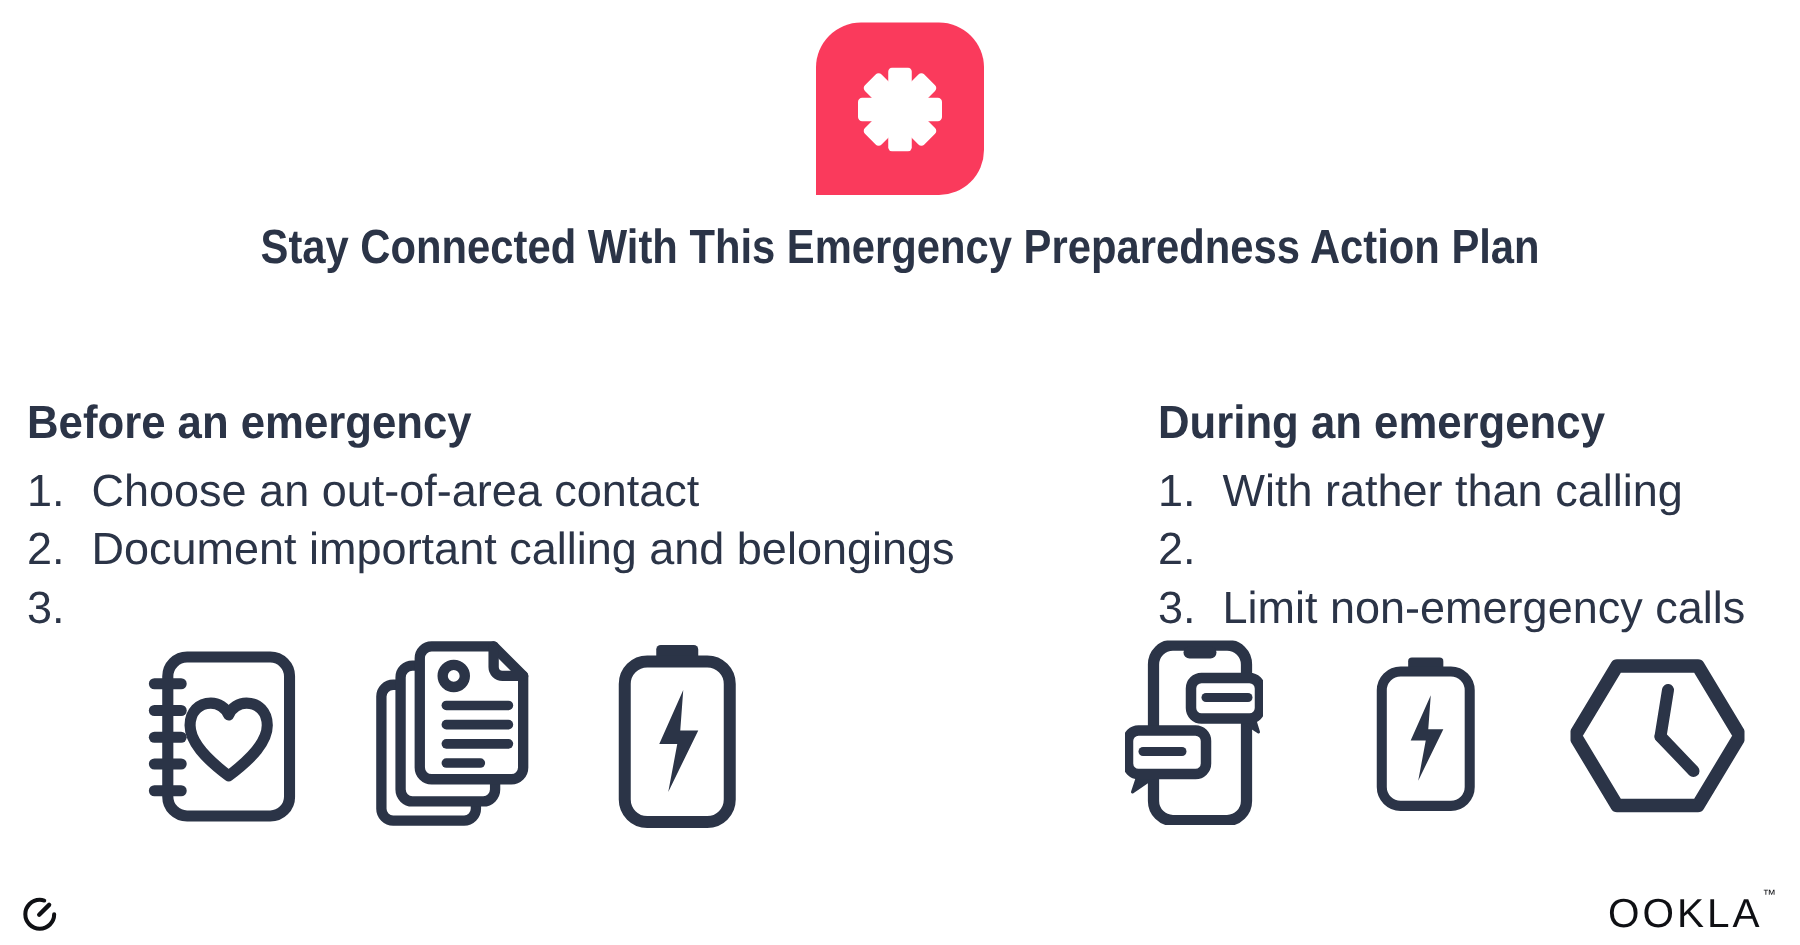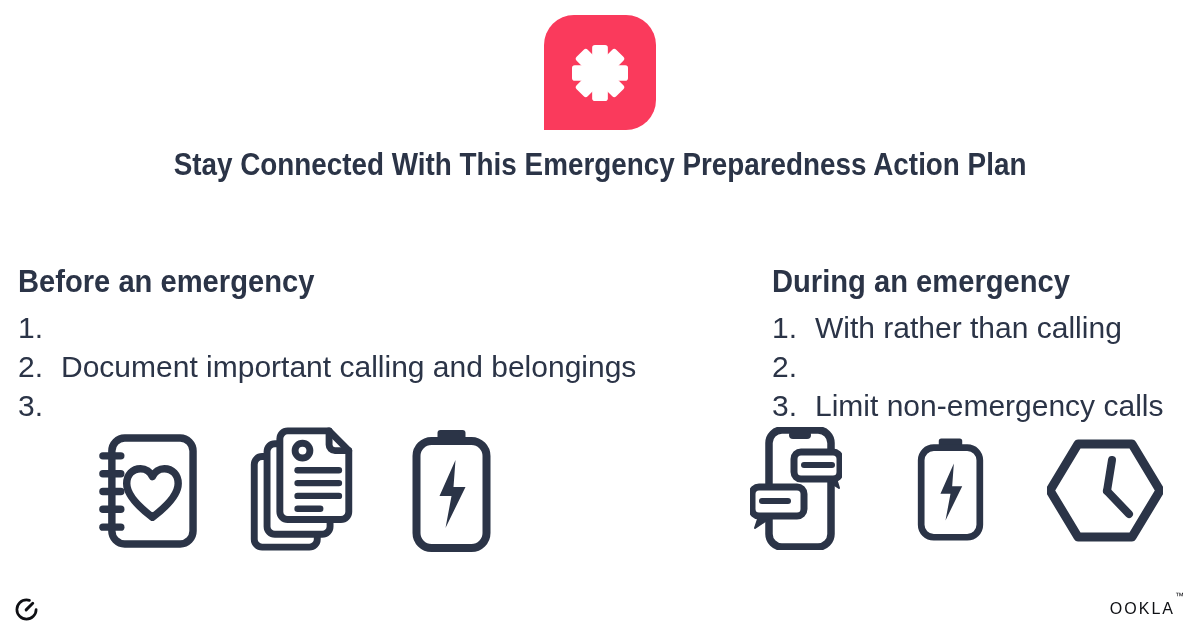--- a/index.html
+++ b/index.html
@@ -34,21 +34,21 @@
   .ic-battery-l{left:409px;top:430px;width:85px;height:122px;}
   .ic-phone{left:750px;top:427px;width:92px;height:123px;}
   .ic-battery-r{left:917px;top:431px;width:67px;height:117px;}
   .ic-hex{left:1047px;top:438px;width:116px;height:105px;}
 
   
   .speedtest{position:absolute;left:14px;top:597px;display:flex;align-items:flex-start;gap:7px;color:#0F1014;flex-direction:column;}
   .speedtest .word{font-size:22px;font-weight:700;letter-spacing:0.5px;line-height:26px;}
   .tm{font-size:9px;vertical-align:top;line-height:10px;position:relative;top:-6px;color:#0F1014;}
   .ookla{position:absolute;right:16px;top:597px;color:#0F1014;}
-  .ookla .word{font-size:16px;font-weight:400;letter-spacing:2px;line-height:24px;}
+  .ookla .word{font-size:27px;font-weight:400;letter-spacing:2px;line-height:24px;}
 </style>
 </head>
 <body>
 
 <div class="canvas">
 
   <div class="hero">
     <svg width="56" height="56" viewBox="0 0 100 100">
       <g fill="#ffffff">
         <rect x="36" y="0" width="28" height="100" rx="5"></rect>
@@ -61,20 +61,21 @@
 
   <div class="title">
     <span class="inner">Stay Connected With This Emergency Preparedness Action Plan</span>
   </div>
 
   <section class="col col-left">
     <h2>Before an emergency</h2>
     <ol>
       <li>
         <span class="num">1.</span>
+        <span class="txt">Choose an out-of-area contact</span>
       </li>
       <li>
         <span class="num">2.</span>
         <span class="txt">Document important calling and belongings</span>
       </li>
       <li>
         <span class="num">3.</span>
       </li>
     </ol>
   </section>

